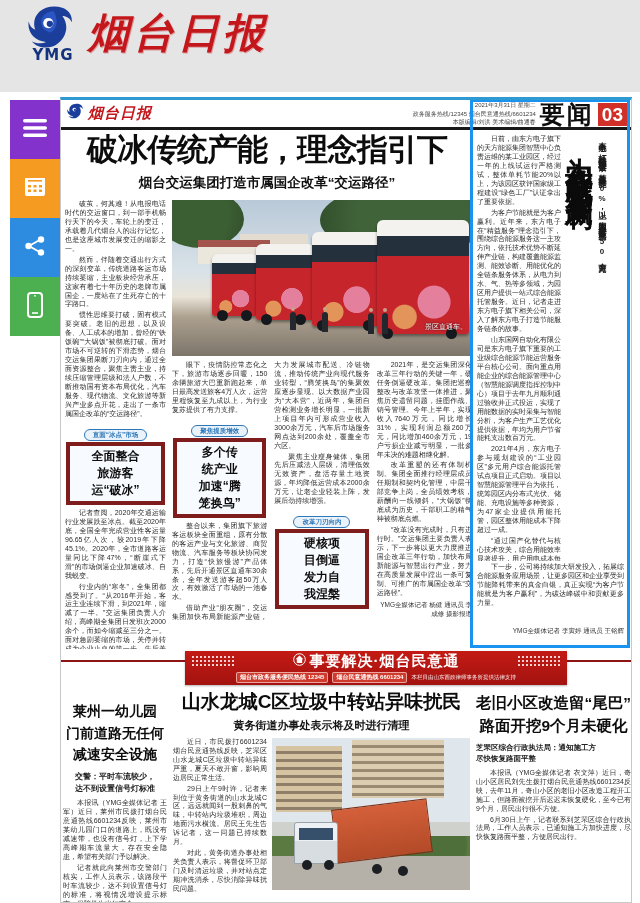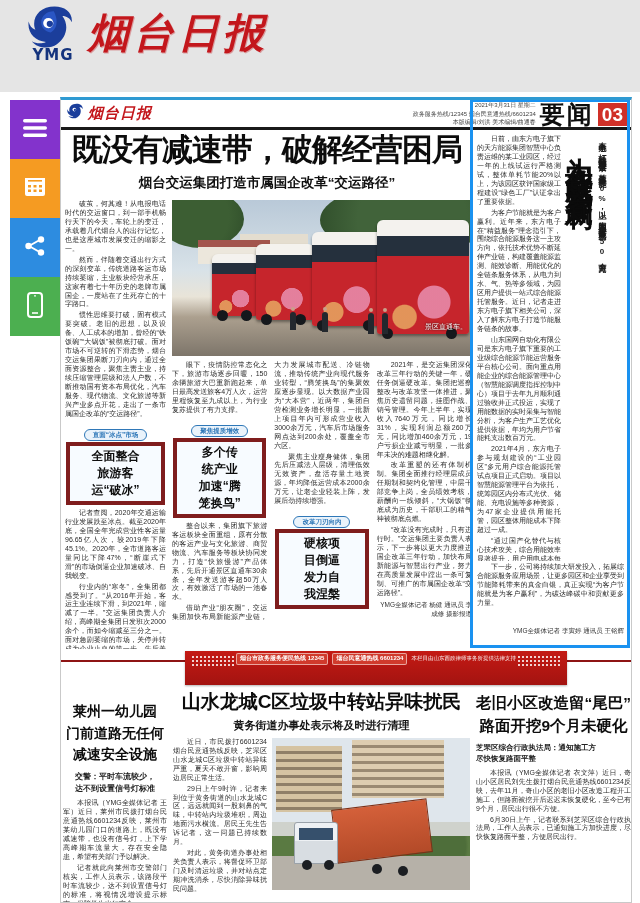--- a/index.html
+++ b/index.html
@@ -211,21 +211,21 @@
         <div class="mh-info">
           <div>2021年3月31日 星期二</div>
           <div>政务服务热线/12345 烟台民意通热线/6601234</div>
           <div>本版编辑/刘洪 美术编辑/曲通春</div>
         </div>
         <span class="mh-sec">要闻</span>
         <span class="mh-no">03</span>
       </div>
     </div>
 
-    <div class="hl">既没有减速带，破解经营困局</div>
+    <div class="hl">破冰传统产能，理念指引下</div>
     <div class="hsub">烟台交运集团打造市属国企改革“交运路径”</div>
 
     <div class="main">
       <div class="c1 small">
         <div>
             <p>破茧，何其难！从电报电话时代的交运窗口，到一部手机畅行天下的今天，车轮上的变迁，承载着几代烟台人的出行记忆，也是这座城市发展变迁的缩影之一。</p>
             <p>然而，伴随着交通出行方式的深刻变革，传统道路客运市场持续萎缩，主业板块经营承压，这家有着七十年历史的老牌市属国企，一度站在了生死存亡的十字路口。</p>
             <p>惯性思维要打破，固有模式要突破。老旧的思想，以及设备、人工成本的增加，曾经的“铁饭碗”“大锅饭”被彻底打破。面对市场不可逆转的下滑态势，烟台交运集团果断刀刃向内，通过全面资源整合，聚焦主责主业，持续压缩管理层级和法人户数，不断推动国有资本布局优化，汽车服务、现代物流、文化旅游等新兴产业多点开花，走出了一条市属国企改革的“交运路径”。</p>
           </div>
         <div class="sub-box">
@@ -296,20 +296,29 @@
         </div>
         <div class="feat-tail small">
             <p>下一步，公司将持续加大研发投入，拓展综合能源服务应用场景，让更多园区和企业享受到节能降耗带来的真金白银，真正实现“为客户节能就是为客户赢利”，为碳达峰碳中和贡献更多力量。</p>
           </div>
         <div class="feat-byline">YMG全媒体记者 李寅婷 通讯员 王铭辉</div>
       </div>
     </div>
 
     <div class="banner-rule"></div>
     <div class="banner">
+      <div class="banner-title">
+        <span>
+          <svg width="13" height="13" viewBox="0 0 13 13">
+              <circle cx="6.5" cy="6.5" r="5.8" fill="none" stroke="#fff" stroke-width="1"></circle>
+              <path d="M6.5 2.6 L10.4 6.2 H9.2 V10 H3.8 V6.2 H2.6 Z" fill="#fff"></path>
+            </svg>
+        </span>
+        <span>事要解决·烟台民意通</span>
+      </div>
       <div class="banner-badges">
         <span class="badge">烟台市政务服务便民热线 12345</span>
         <span class="badge">烟台民意通热线 6601234</span>
         <span class="badge-note">本栏目由山东西政律师事务所提供法律支持</span>
       </div>
     </div>
 
     <div class="bottom">
       <div class="bA">
         <div class="bA-title">莱州一幼儿园

